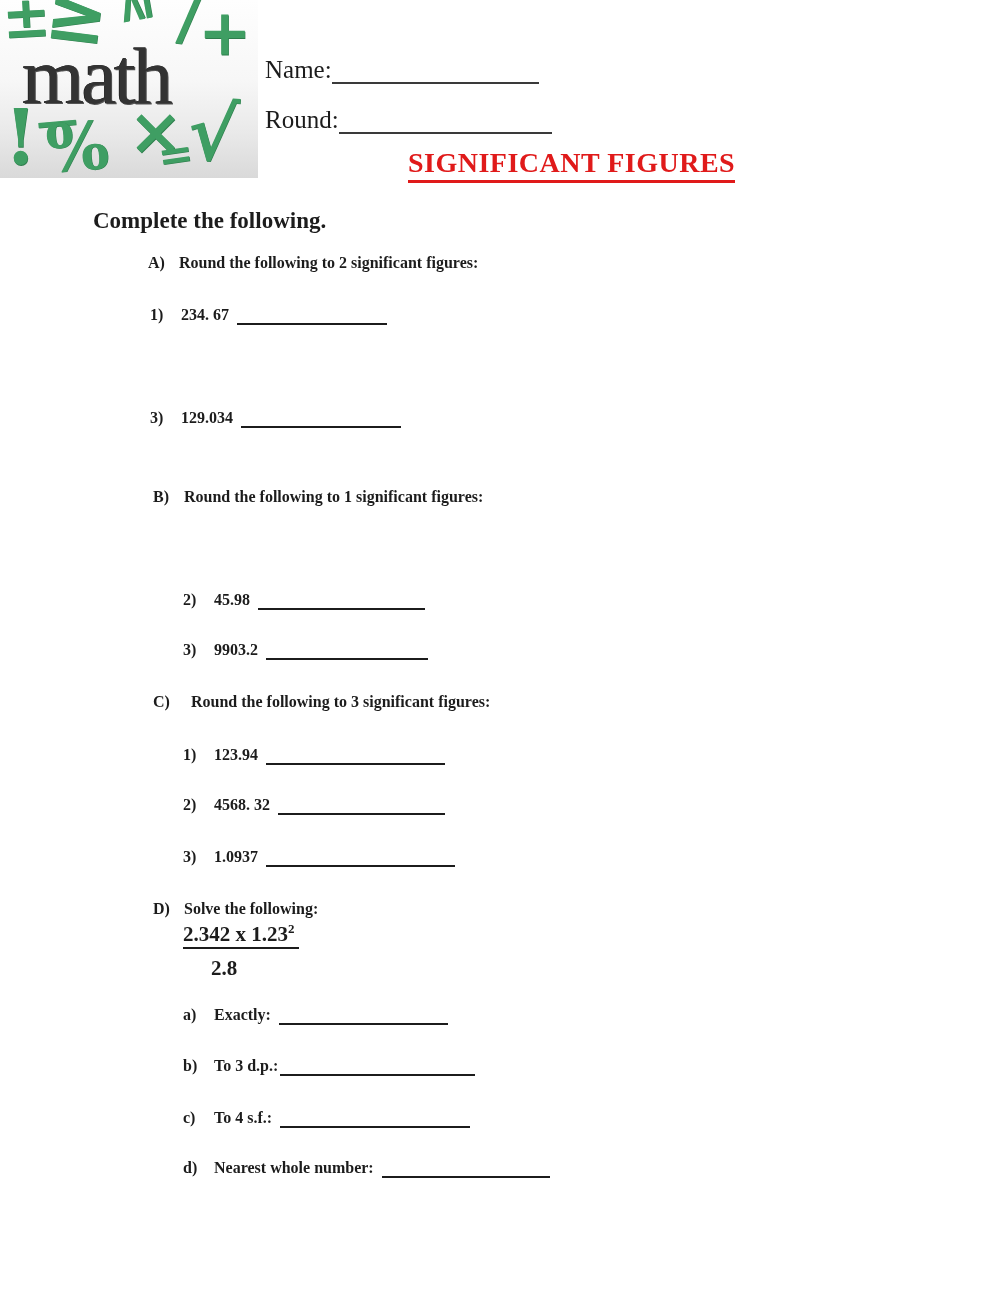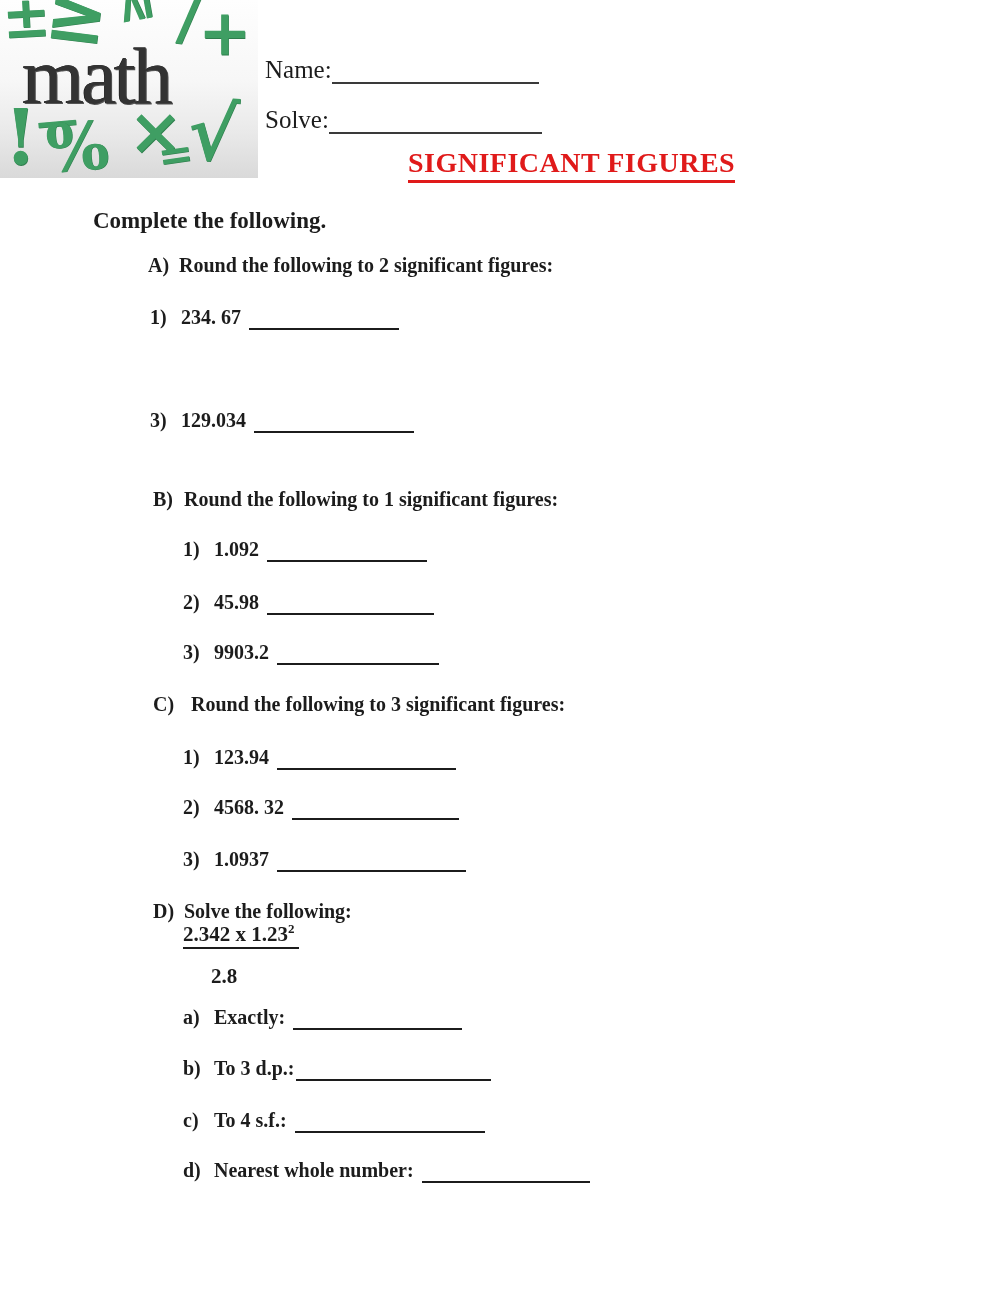--- a/index.html
+++ b/index.html
@@ -41,38 +41,38 @@
     vertical-align:-0.22em;
   }
   
   #title{
     position:absolute;left:408px;top:147px;
     font-size:28px;font-weight:bold;letter-spacing:0.5px;
     white-space:nowrap;
   }
   #title span{display:inline-block;border-bottom:3px solid;padding-bottom:1px;}
   
-  .row{position:absolute;white-space:nowrap;font-weight:bold;font-size:20px;line-height:1.15;}
+  .row{position:absolute;white-space:nowrap;font-weight:bold;font-size:16px;line-height:1.15;}
   .intro{font-size:23px;}
   .sec-label{display:inline-block;width:31px;}
   .sec-label.wide{width:38px;}
   .num{display:inline-block;width:31px;}
   .blank{
     display:inline-block;
     border-bottom:2px solid #1c1c1c;
     height:1.05em;
     vertical-align:-0.28em;
     margin-left:8px;
   }
   .blank.tight{margin-left:2px;}
   
   #fraction{position:absolute;left:183px;top:921px;font-weight:bold;font-size:21px;line-height:1.2;}
   #frac-num{display:inline-block;border-bottom:2.5px solid #1c1c1c;padding:0 4px 0 0;}
   #frac-num sup{font-size:0.62em;vertical-align:super;}
-  #frac-den{padding-left:28px;padding-top:15px;}
+  #frac-den{padding-left:28px;padding-top:7px;}
 </style>
 </head>
 <body>
 
 <div id="page">
 
   <div id="logo">
     <span class="sym" style="left:2px;top:-12px;font-size:58px;transform:rotate(-3deg)">±</span>
     <span class="sym" style="left:46px;top:-22px;font-size:74px;transform:rotate(7deg)">≥</span>
     <span class="sym" style="left:112px;top:-20px;font-size:50px;transform:rotate(-100deg)">≥</span>
@@ -84,44 +84,41 @@
     <span class="sym" style="left:128px;top:98px;font-size:66px">×</span>
     <span class="sym" style="left:158px;top:134px;font-size:42px;transform:rotate(-8deg)">=</span>
     <span class="sym" style="left:188px;top:96px;font-size:76px;transform:rotate(4deg)">√</span>
     <span id="logo-word">math</span>
   </div>
 
   <div class="hfield" style="left:265px;top:56px">
     <span>Name:</span><span class="hblank" style="width:207px"></span>
   </div>
   <div class="hfield" style="left:265px;top:106px">
-    <span>Solve:</span><span class="hblank" style="width:213px"></span>
+    <span>Round:</span><span class="hblank" style="width:213px"></span>
   </div>
 
   <div id="title" style="color:#e01a1a">
     <span>SIGNIFICANT FIGURES</span>
   </div>
 
   <div class="row intro" style="left:93px;top:208px">Complete the following.</div>
 
   <div class="row" style="left:148px;top:254px">
     <span class="sec-label">A)</span><span>Round the following to 2 significant figures:</span>
   </div>
   <div class="row" style="left:150px;top:306px">
     <span class="num">1)</span><span>234. 67</span><span class="blank" style="width:150px"></span>
   </div>
   <div class="row" style="left:150px;top:409px">
     <span class="num">3)</span><span>129.034</span><span class="blank" style="width:160px"></span>
   </div>
 
   <div class="row" style="left:153px;top:488px">
     <span class="sec-label">B)</span><span>Round the following to 1 significant figures:</span>
-  </div>
-  <div class="row" style="left:183px;top:538px">
-    <span class="num">1)</span><span>1.092</span><span class="blank" style="width:160px"></span>
   </div>
   <div class="row" style="left:183px;top:591px">
     <span class="num">2)</span><span>45.98</span><span class="blank" style="width:167px"></span>
   </div>
   <div class="row" style="left:183px;top:641px">
     <span class="num">3)</span><span>9903.2</span><span class="blank" style="width:162px"></span>
   </div>
 
   <div class="row" style="left:153px;top:693px">
     <span class="sec-label wide">C)</span><span>Round the following to 3 significant figures:</span>

